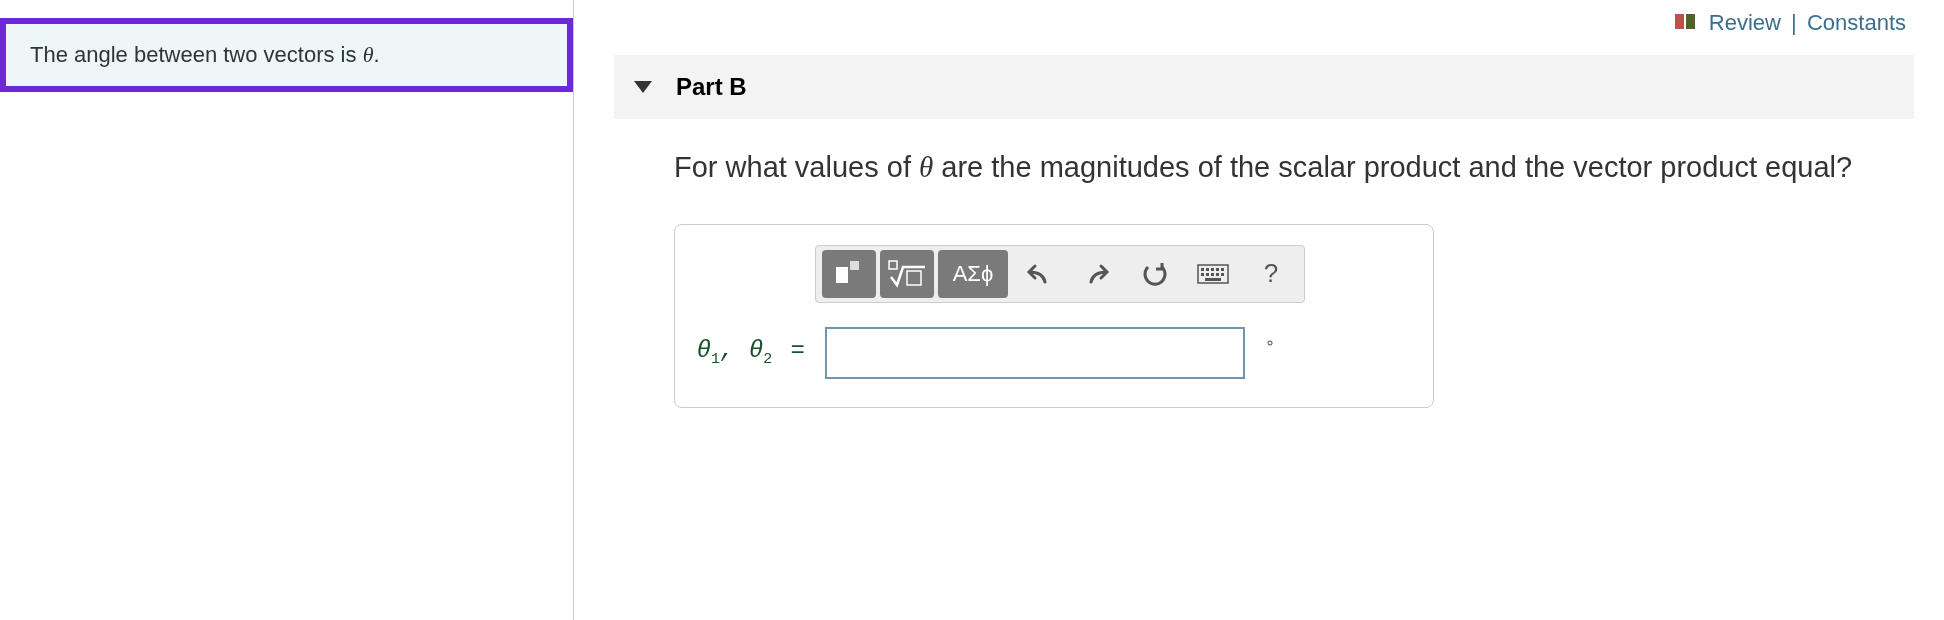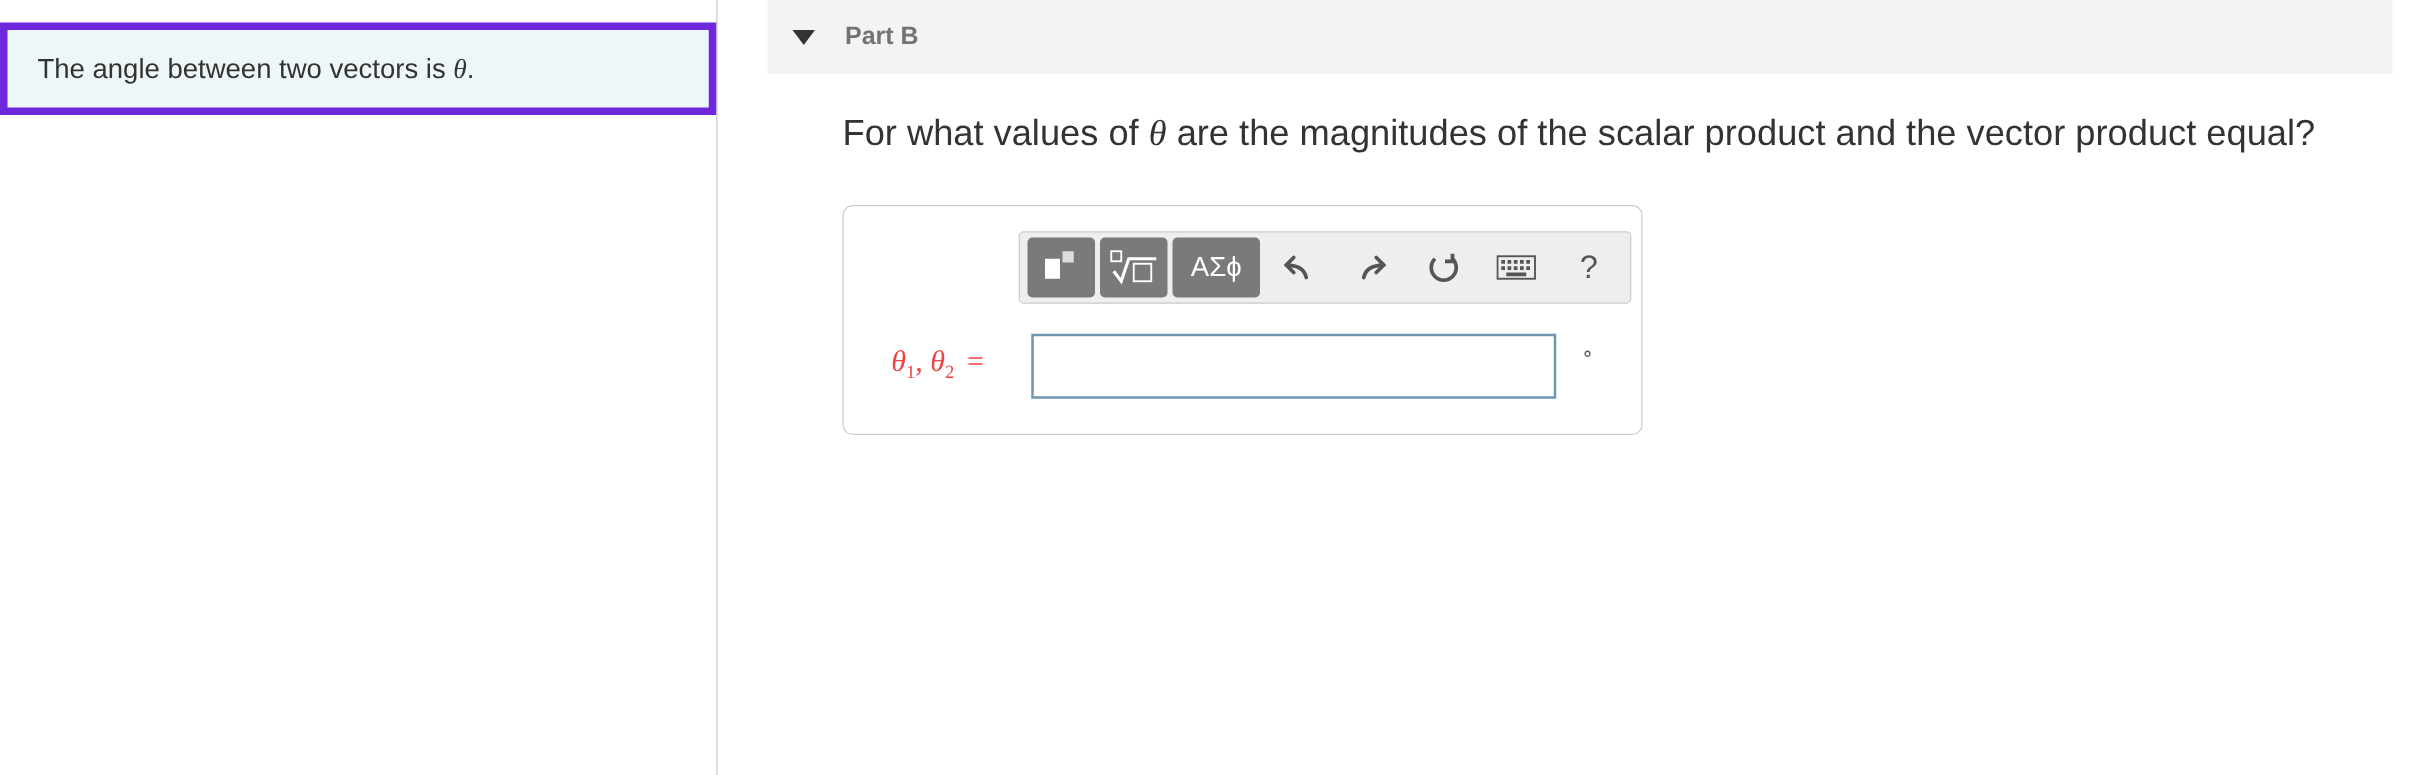--- a/index.html
+++ b/index.html
@@ -61,22 +61,22 @@
       margin-bottom: 28px;
     }
     .part-header .triangle {
       width: 0; height: 0;
       border-left: 9px solid transparent;
       border-right: 9px solid transparent;
       border-top: 12px solid #333;
     }
     .part-header .title {
       font-weight: bold;
-      font-size: 20px;
-      color: #737373;
+      font-size: 24px;
+      color: #000000;
     }
     .question-body {
       padding: 0 10px 0 60px;
     }
     .question-text {
       font-size: 29px;
       color: #333;
       line-height: 1.4;
       margin-bottom: 22px;
     }
@@ -84,21 +84,21 @@
       font-size: 23px;
       font-weight: bold;
       color: #333;
       line-height: 1.4;
       margin-bottom: 28px;
     }
     .answer-box {
       border: 1px solid #ccc;
       border-radius: 8px;
       padding: 20px 32px 28px 20px;
-      width: 640px;
+      width: 760px;
       margin-top: 36px;
     }
     .toolbar {
       background: #eeeeee;
       border: 1px solid #ccc;
       border-radius: 4px;
       display: inline-flex;
       align-items: center;
       padding: 4px 6px;
       gap: 4px;
@@ -120,26 +120,26 @@
     }
     .tb-btn.plain {
       color: #555;
     }
     .answer-row {
       display: flex;
       align-items: center;
       gap: 20px;
     }
     .answer-label {
-      font-family: Liberation Serif, serif;
+      font-family: Liberation Mono, monospace;
       font-style: italic;
       font-size: 24px;
-      color: #ef4444;
+      color: #14532d;
       width: 110px;
-      text-align: center;
+      text-align: right;
     }
     .answer-label .sub {
       font-size: 15px;
       vertical-align: sub;
       font-style: normal;
     }
     .answer-label .eq {
       font-style: normal;
       margin-left: 4px;
     }
@@ -164,20 +164,31 @@
 <body>
 
 <div class="container">
   <div class="left-panel">
     <div class="intro-box">
       <span>The angle between two vectors is <span class="theta">θ</span>.</span>
     </div>
   </div>
 
   <div class="right-panel">
+    <div class="top-links">
+      <span class="book-icon">
+        <svg width="22" height="18" viewBox="0 0 22 18">
+          <rect x="0" y="1" width="9" height="15" fill="#c0504d"></rect>
+          <rect x="11" y="1" width="9" height="15" fill="#4f6228"></rect>
+        </svg>
+      </span>
+      <a href="#">Review</a>
+      <span class="sep">|</span>
+      <a href="#">Constants</a>
+    </div>
 
     <div class="part-header">
       <div class="triangle"></div>
       <div class="title">Part B</div>
     </div>
 
     <div class="question-body">
       <div class="question-text">For what values of <span class="theta">θ</span> are the magnitudes of the scalar product and the vector product equal?</div>
 
       <div class="answer-box">

